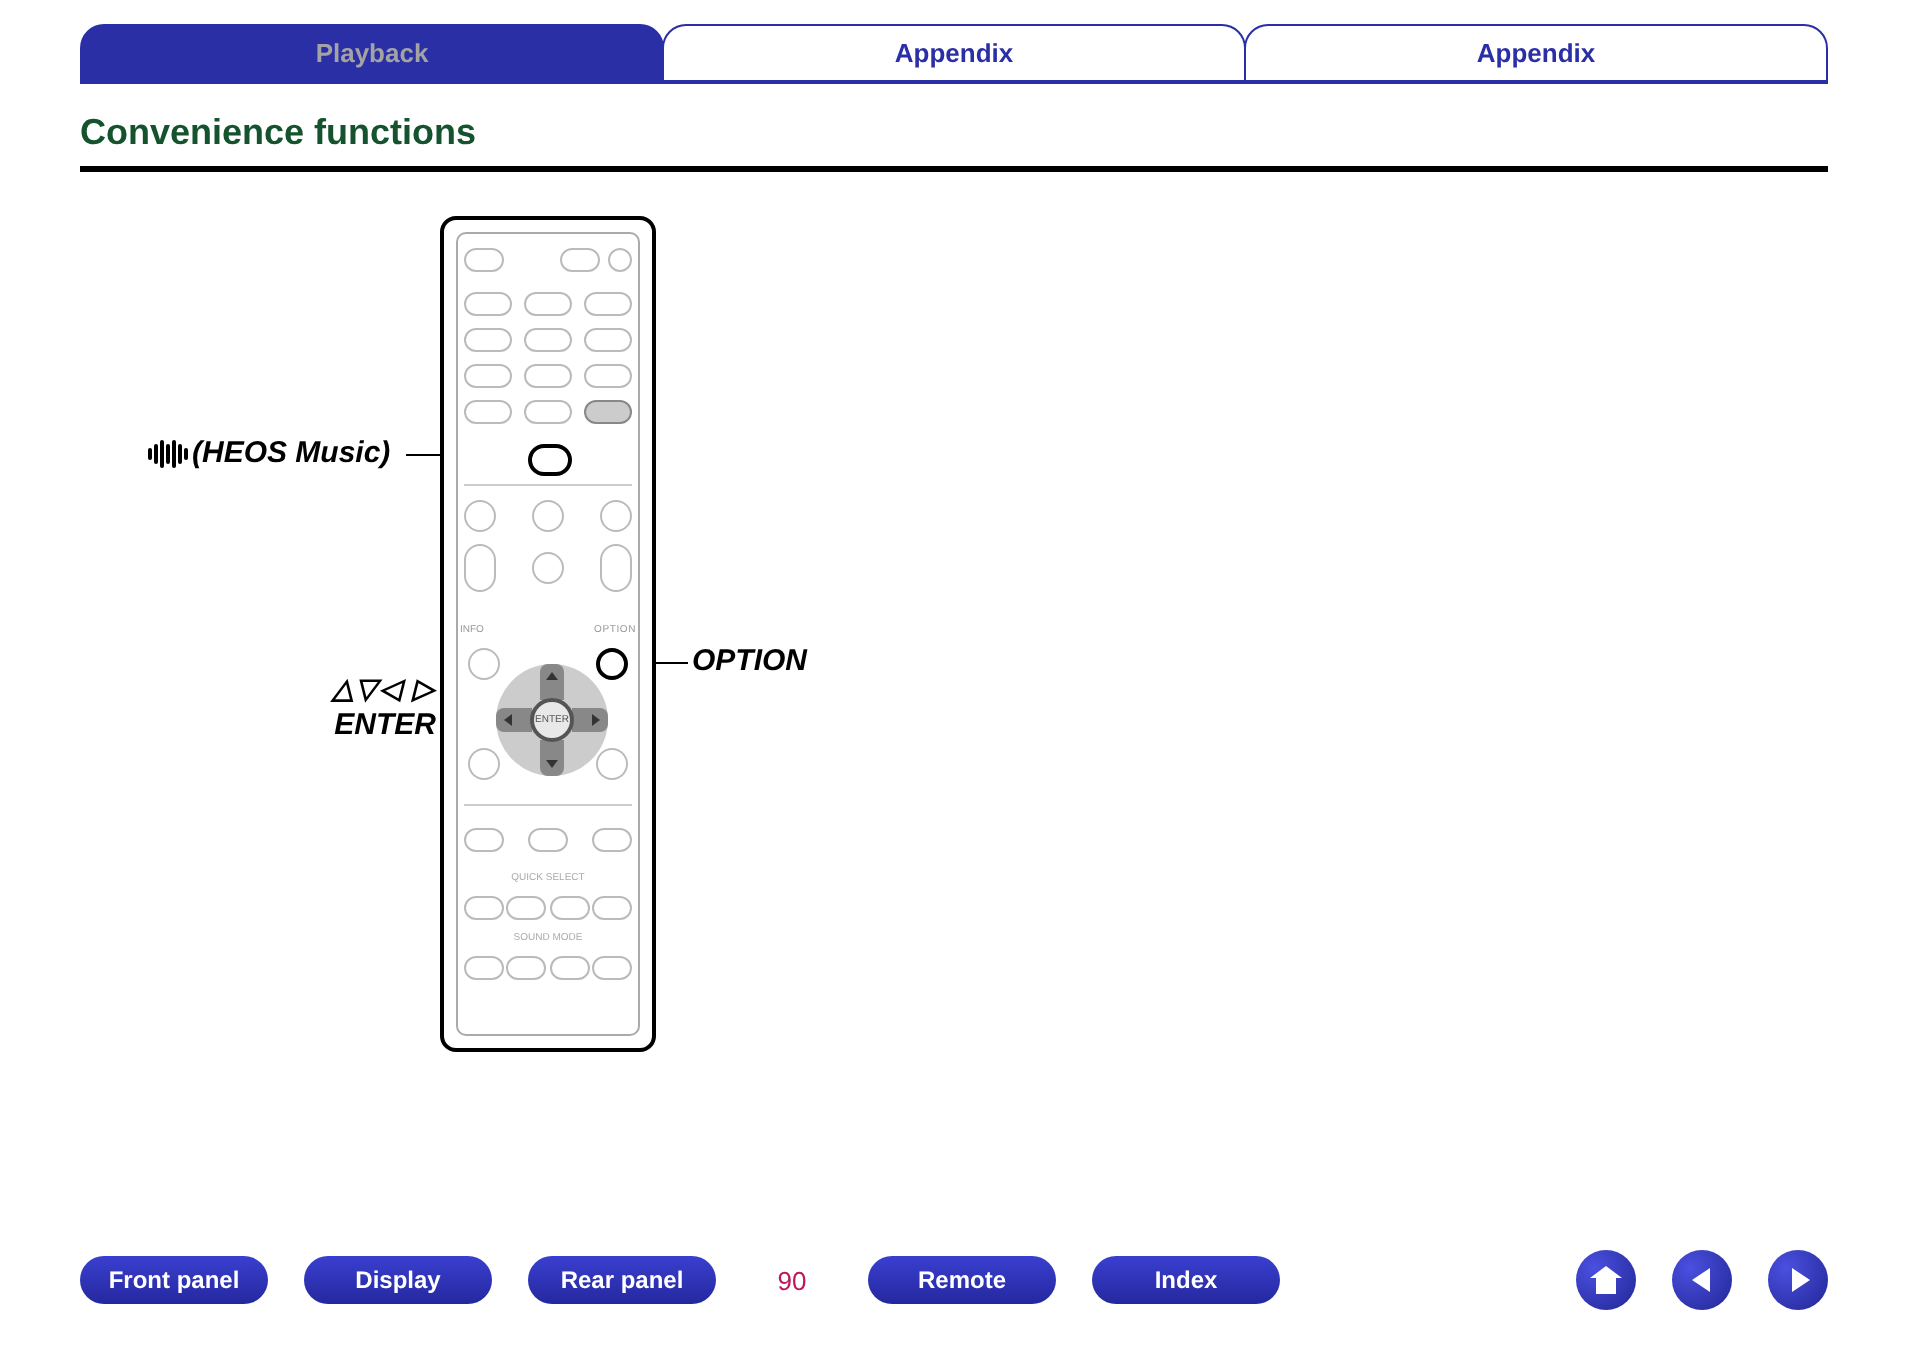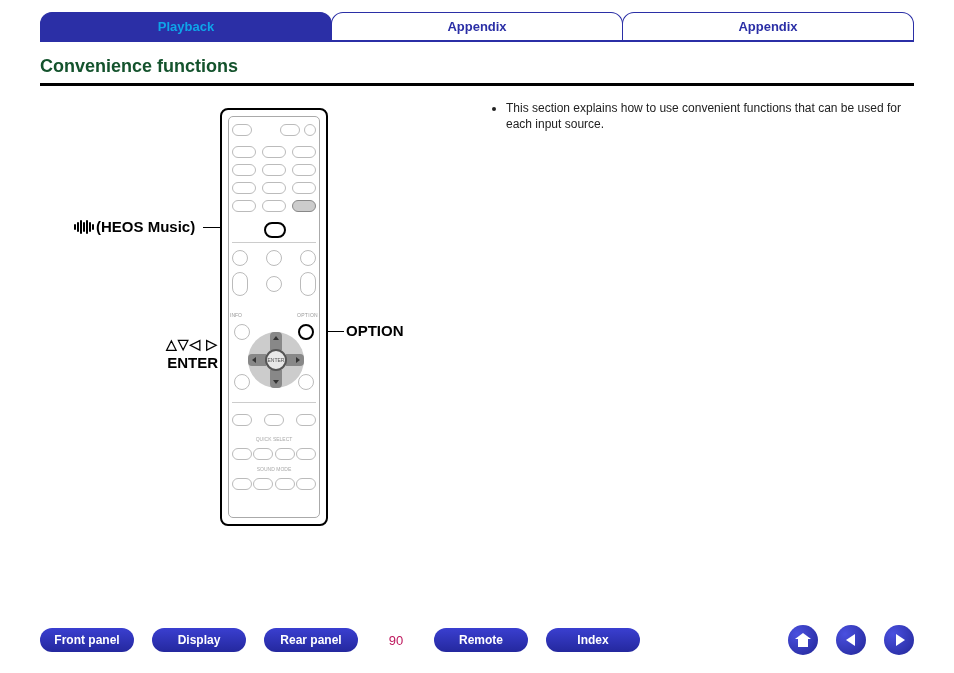--- a/index.html
+++ b/index.html
@@ -31,21 +31,21 @@
     align-items: center;
     justify-content: center;
     border-radius: 12px 12px 0 0;
     margin-right: -1px;
     cursor: pointer;
     position: relative;
   }
   .tab:last-child { margin-right: 0; }
   .tab.active {
     background: #2b2fa6;
-    color: #0ea5e9;
+    color: #a3a3a3;
   }
   .tab:not(.active)::before,
   .tab:not(.active)::after {
     content: "";
     position: absolute;
     bottom: -2px;
     width: 12px;
     height: 2px;
     background: #2b2fa6;
   }
@@ -245,20 +245,21 @@
     background: #000;
     border-radius: 50%;
   }
 
   
   .label {
     position: absolute;
     font-weight: bold;
     font-size: 15px;
     color: #000;
+    font-style: italic;
   }
   .heos-label { left: 34px; top: 122px; display: flex; align-items: center; gap: 2px; }
   .heos-icon { display: inline-flex; align-items: center; gap: 1px; }
   .heos-icon span {
     display: inline-block; width: 2px; background: #000;
     border-radius: 1px;
   }
   .heos-icon .b1 { height: 6px; }
   .heos-icon .b2 { height: 10px; }
   .heos-icon .b3 { height: 14px; }
@@ -459,25 +460,20 @@
       <div class="tinytxt sm-label">SOUND MODE</div>
       <div class="prow prow3">
           <div class="pill sm"></div>
           <div class="pill sm"></div>
           <div class="pill sm"></div>
           <div class="pill sm"></div>
         </div>
     </div>
   </div>
 
-  <div class="right">
-    <ul>
-        <li>This section explains how to use convenient functions that can be used for each input source.</li>
-      </ul>
-  </div>
 </div>
 
 <div class="bottom">
   <button class="navbtn">Front panel</button>
   <button class="navbtn">Display</button>
   <button class="navbtn">Rear panel</button>
   <div class="page-num">90</div>
   <button class="navbtn">Remote</button>
   <button class="navbtn">Index</button>
   <div class="spacer"></div>

